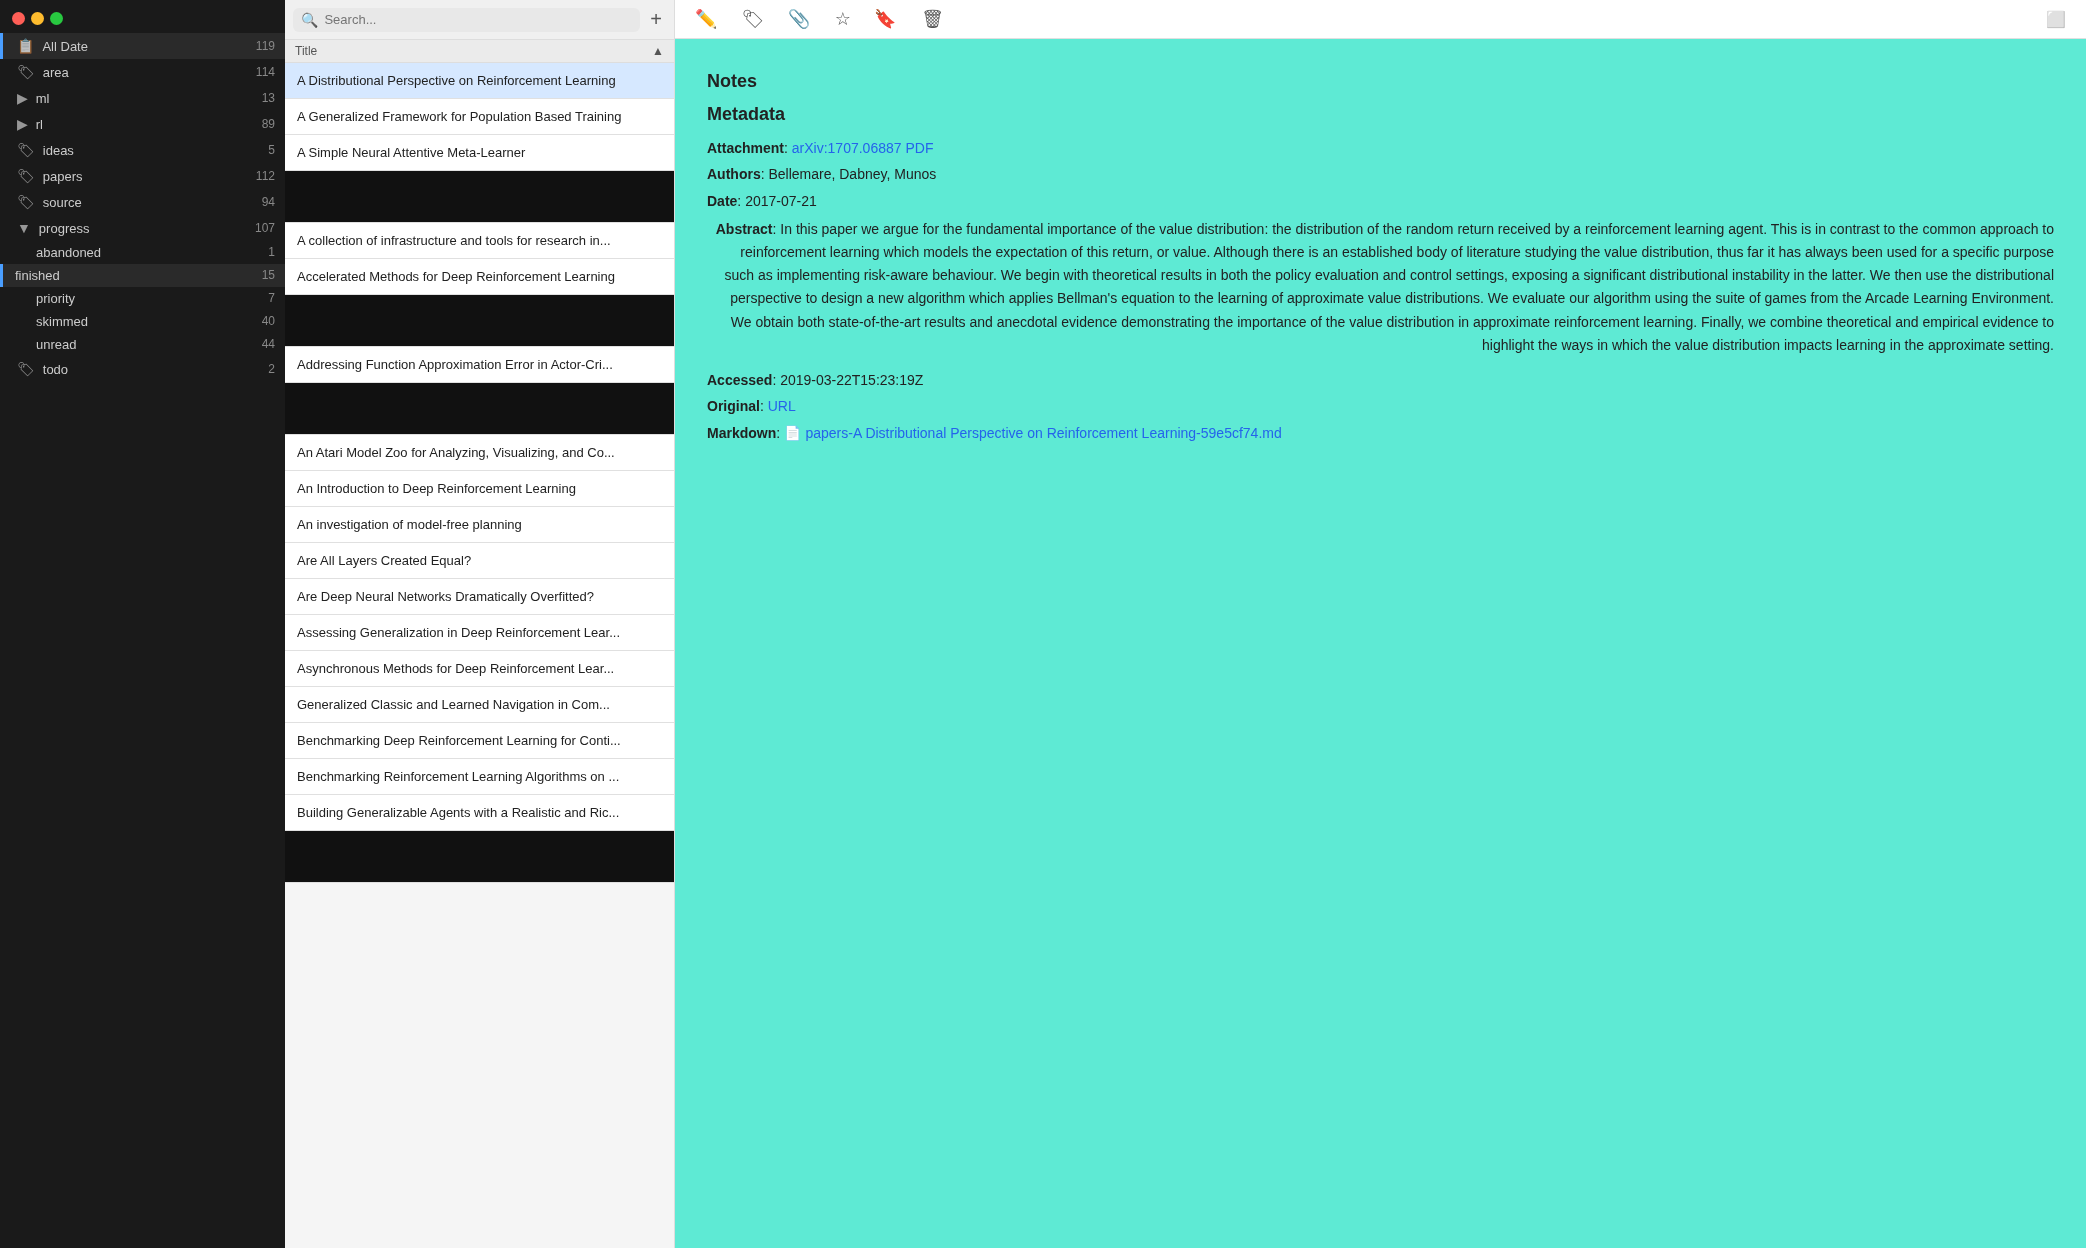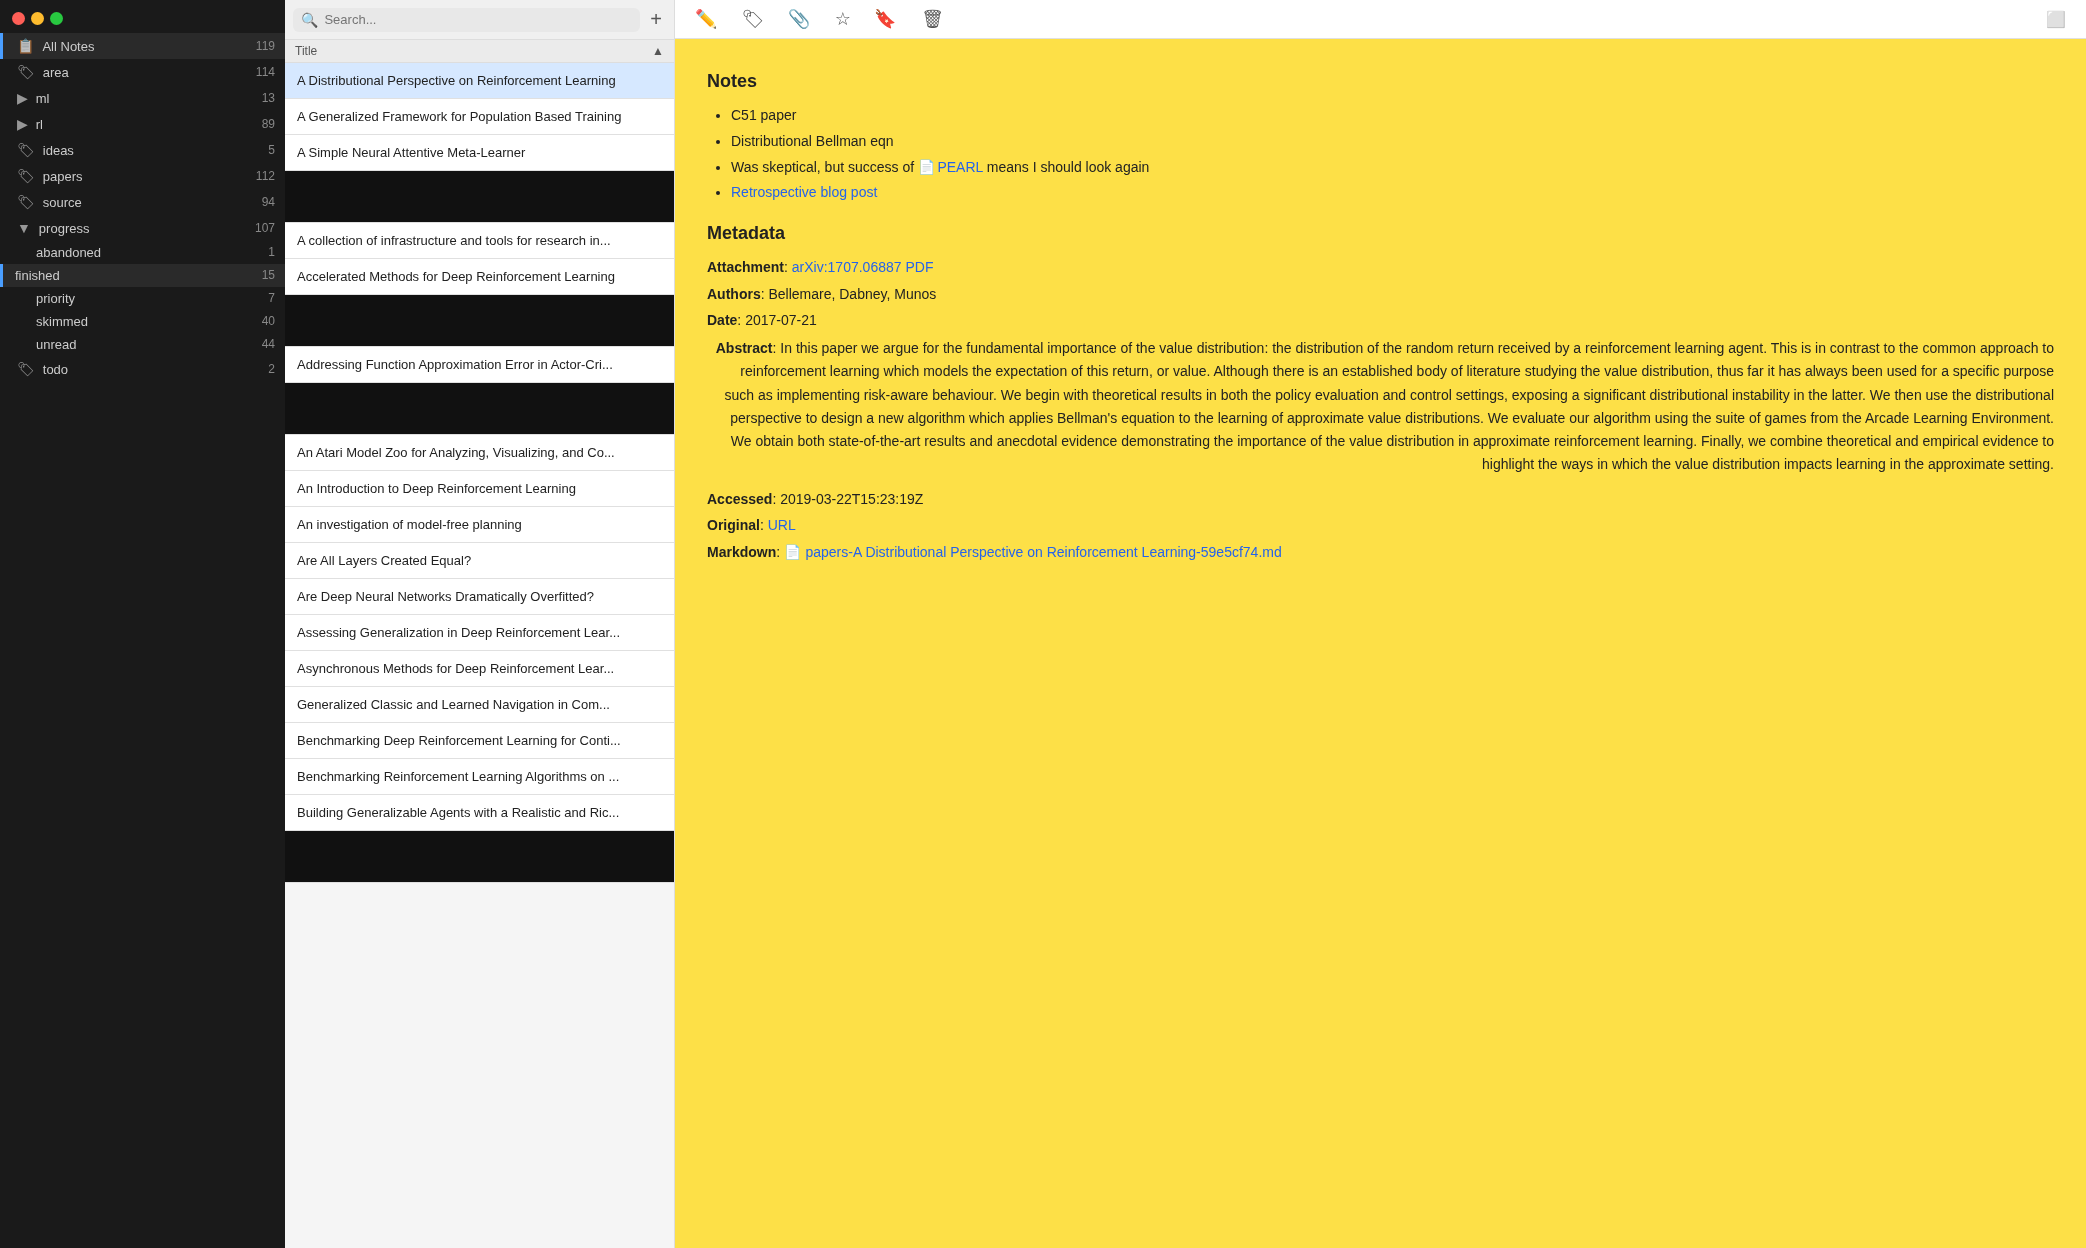--- a/index.html
+++ b/index.html
@@ -88,21 +88,21 @@
     }
     .list-item.selected { background: #d6e8ff; }
     .list-item.redacted {
       background: #111;
       height: 52px;
     }
 
     
     #detail-panel {
       flex: 1;
-      background: #fde047;
+      background: #5eead4;
       overflow-y: auto;
       padding: 24px 32px;
       font-size: 14px;
       color: #222;
     }
 
     .detail-toolbar {
       display: flex;
       align-items: center;
       padding: 6px 16px;
@@ -143,21 +143,21 @@
 <div id="sidebar">
 
   <div class="window-controls">
     <span class="wc-btn wc-close"></span>
     <span class="wc-btn wc-min"></span>
     <span class="wc-btn wc-max"></span>
   </div>
 
   <div class="sidebar-item active">
     <span class="sidebar-item-icon">📋</span>
-    <span class="sidebar-item-label">All Notes</span>
+    <span class="sidebar-item-label">All Date</span>
     <span class="sidebar-item-count">119</span>
   </div>
 
   <div class="sidebar-item">
     <span class="sidebar-item-icon">🏷</span>
     <span class="sidebar-item-label">area</span>
     <span class="sidebar-item-count">114</span>
   </div>
 
   <div class="sidebar-item">
@@ -264,28 +264,20 @@
     <button class="detail-toolbar-btn">📎</button>
     <button class="detail-toolbar-btn">☆</button>
     <button class="detail-toolbar-btn">🔖</button>
     <button class="detail-toolbar-btn">🗑</button>
     <span class="detail-toolbar-spacer"></span>
     <button class="detail-toolbar-btn" style="font-size:16px;">⬜</button>
   </div>
 
   <div id="detail-panel">
     <h2 class="section-title">Notes</h2>
-    <ul class="notes-list">
-      <li><span>C51 paper</span></li>
-      <li><span>Distributional Bellman eqn</span></li>
-      <li>
-        <span>Was skeptical, but success of </span><span style="margin-right:2px;">📄</span><a class="link" href="#">PEARL</a><span> means I should look again</span>
-      </li>
-      <li><a class="link" href="#">Retrospective blog post</a></li>
-    </ul>
 
     <h2 class="section-title">Metadata</h2>
     <div class="metadata-section">
       <div class="meta-row">
         <span class="meta-key">Attachment</span><span>: </span><a class="link" href="#">arXiv:1707.06887 PDF</a>
       </div>
       <div class="meta-row">
         <span class="meta-key">Authors</span><span>: </span><span>Bellemare, Dabney, Munos</span>
       </div>
       <div class="meta-row">

